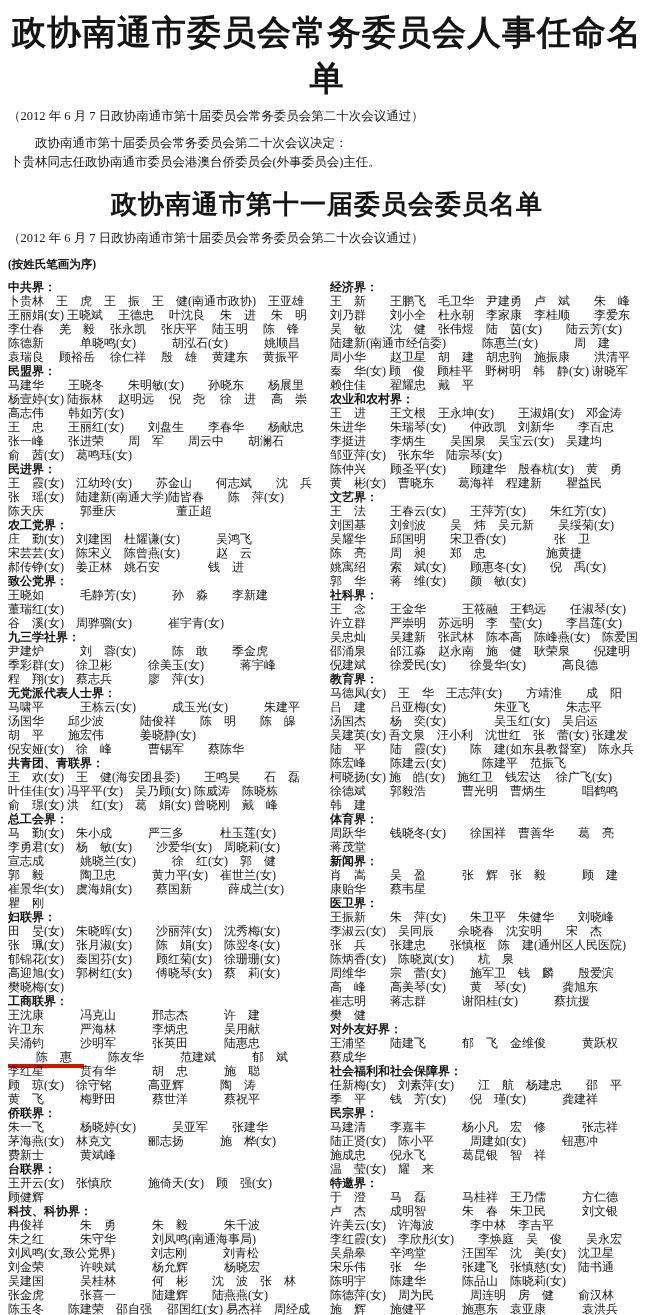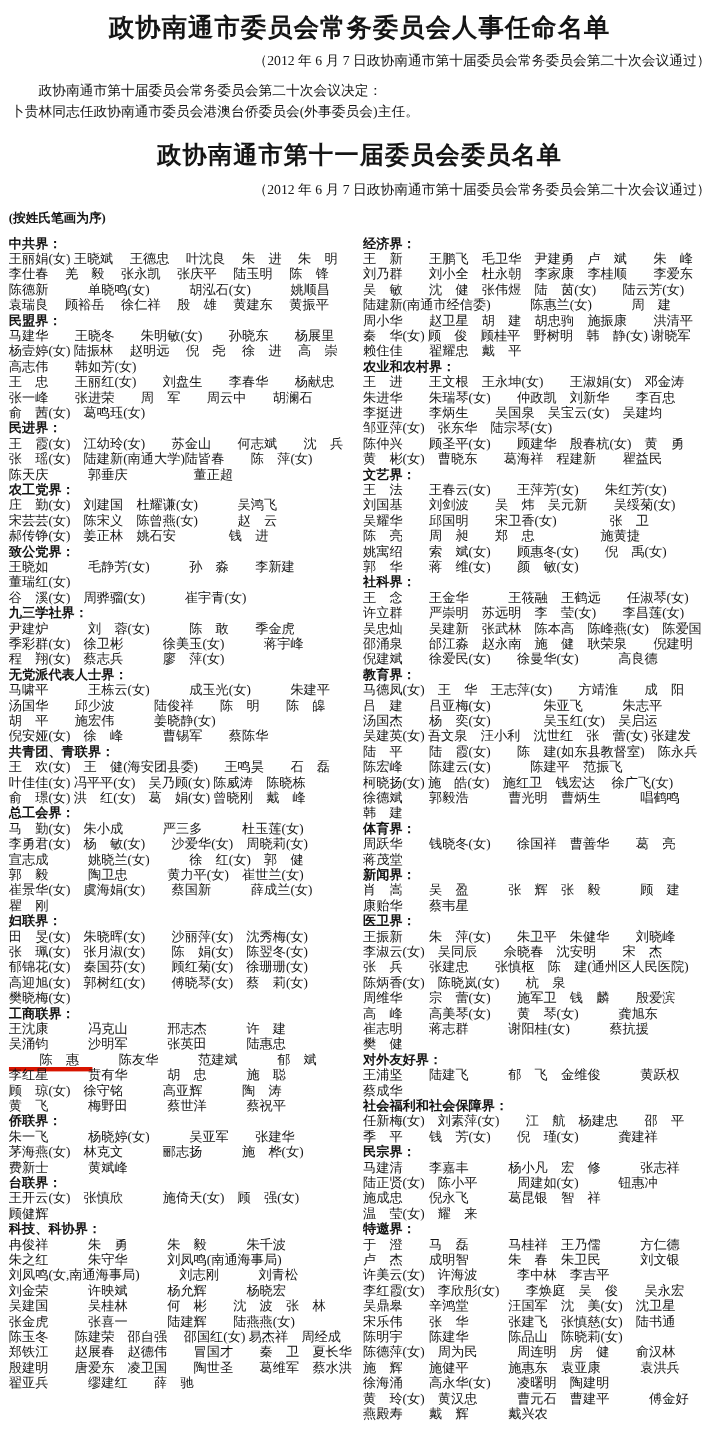--- a/index.html
+++ b/index.html
@@ -1,21 +1,21 @@
 <!DOCTYPE html>
 <html><head>
 <meta charset="utf-8">
 <style>
   html,body{margin:0;padding:0;background:#ffffff;}
   body{width:650px;height:1315px;overflow:hidden;color:#151515;
        font-family:"Liberation Serif","DejaVu Serif",serif;}
   .page{padding:6px 4px 0 8px;}
-  .main-title{font-size:23px;font-weight:bold;text-align:center;margin:4px 0 6px 0;letter-spacing:1px;}
-  .main-title.second{font-size:22px;margin:16px 0 8px 0;}
-  .subtitle{font-size:12.5px;text-align:right;margin:0 0 10px 0;}
+  .main-title{font-size:34px;font-weight:bold;text-align:center;margin:4px 0 6px 0;letter-spacing:1px;}
+  .main-title.second{font-size:26px;margin:16px 0 8px 0;}
+  .subtitle{font-size:12.5px;text-align:left;margin:0 0 10px 0;}
   .body-text{font-size:12.5px;margin:0 0 2px 2px;line-height:17px;}
   .body-text.indent{text-indent:2em;margin-top:8px;}
   .sort-note{font-size:11.5px;font-weight:bold;margin:2px 0 8px 0;}
   .columns{display:flex;align-items:flex-start;}
   .col{flex:0 0 322px;width:322px;overflow:hidden;}
   .sec-header{font-size:12px;line-height:14px;font-weight:bold;white-space:pre;}
   .name-line{font-size:12px;line-height:14px;white-space:pre;}
   .red-underline{display:inline-block;border-bottom:4px solid #d81400;margin-bottom:-4px;padding-right:12px;}
 </style>
 </head>
@@ -28,20 +28,21 @@
   <p class="body-text">卜贵林同志任政协南通市委员会港澳台侨委员会(外事委员会)主任。</p>
 
   <h1 class="main-title second">政协南通市第十一届委员会委员名单</h1>
   <p class="subtitle">（2012 年 6 月 7 日政协南通市第十届委员会常务委员会第二十次会议通过）</p>
   <p class="sort-note">(按姓氏笔画为序)</p>
 
   <div class="columns">
     <div class="col" id="col-left">
         <section>
           <div class="sec-header">中共界：</div>
+          <div class="name-line">卜贵林　王　虎　王　振　王　健(南通市政协)　王亚雄</div>
           <div class="name-line">王丽娟(女) 王晓斌　 王德忠　 叶沈良　 朱　进　 朱　明</div>
           <div class="name-line">李仕春　 羌　毅　 张永凯　 张庆平　 陆玉明　 陈　锋</div>
           <div class="name-line">陈德新　　　单晓鸣(女)　　　胡泓石(女)　　　姚顺昌</div>
           <div class="name-line">袁瑞良　 顾裕岳　 徐仁祥　 殷　雄　 黄建东　 黄振平</div>
         </section>
         <section>
           <div class="sec-header">民盟界：</div>
           <div class="name-line">马建华　　王晓冬　　朱明敏(女)　　孙晓东　　杨展里</div>
           <div class="name-line">杨壹婷(女) 陆振林　 赵明远　 倪　尧　 徐　进　 高　崇</div>
           <div class="name-line">高志伟　　韩如芳(女)</div>
@@ -101,20 +102,21 @@
           <div class="sec-header">妇联界：</div>
           <div class="name-line">田　旻(女)　朱晓晖(女)　　沙丽萍(女)　沈秀梅(女)</div>
           <div class="name-line">张　珮(女)　张月淑(女)　　陈　娟(女)　陈翌冬(女)</div>
           <div class="name-line">郁锦花(女)　秦国芬(女)　　顾红菊(女)　徐珊珊(女)</div>
           <div class="name-line">高迎旭(女)　郭树红(女)　　傅晓琴(女)　蔡　莉(女)</div>
           <div class="name-line">樊晓梅(女)</div>
         </section>
         <section>
           <div class="sec-header">工商联界：</div>
           <div class="name-line">王沈康　　　冯克山　　　邢志杰　　　许　建</div>
+          <div class="name-line">许卫东　　　严海林　　　李炳忠　　　吴用献</div>
           <div class="name-line">吴涌钧　　　沙明军　　　张英田　　　陆惠忠</div>
           <div class="name-line"><span class="red-underline" style="border-bottom-color: rgb(216, 20, 0); padding-left: 28px;">陈　惠</span>　　陈友华　　　范建斌　　　郁　斌</div>
           <div class="name-line">李红星　　　贲有华　　　胡　忠　　　施　聪</div>
           <div class="name-line">顾　琼(女)　徐守铭　　　高亚辉　　　陶　涛</div>
           <div class="name-line">黄　飞　　　梅野田　　　蔡世洋　　　蔡祝平</div>
         </section>
         <section>
           <div class="sec-header">侨联界：</div>
           <div class="name-line">朱一飞　　　杨晓婷(女)　　　吴亚军　　张建华</div>
           <div class="name-line">茅海燕(女)　林克文　　　郦志扬　　　施　桦(女)</div>
@@ -122,21 +124,21 @@
         </section>
         <section>
           <div class="sec-header">台联界：</div>
           <div class="name-line">王开云(女)　张慎欣　　　施倚天(女)　顾　强(女)</div>
           <div class="name-line">顾健辉</div>
         </section>
         <section>
           <div class="sec-header">科技、科协界：</div>
           <div class="name-line">冉俊祥　　　朱　勇　　　朱　毅　　　朱千波</div>
           <div class="name-line">朱之红　　　朱守华　　　刘凤鸣(南通海事局)</div>
-          <div class="name-line">刘凤鸣(女,南通海事局)　　　刘志刚　　　刘青松</div>
+          <div class="name-line">刘凤鸣(女,致公党界)　　　刘志刚　　　刘青松</div>
           <div class="name-line">刘金荣　　　许映斌　　　杨允辉　　　杨晓宏</div>
           <div class="name-line">吴建国　　　吴桂林　　　何　彬　　沈　波　张　林</div>
           <div class="name-line">张金虎　　　张喜一　　　陆建辉　　陆燕燕(女)</div>
           <div class="name-line">陈玉冬　　陈建荣　邵自强　 邵国红(女) 易杰祥　周经成</div>
           <div class="name-line">郑铁江　　赵展春　赵德伟　　冒国才　　秦　卫　夏长华</div>
           <div class="name-line">殷建明　　唐爱东　凌卫国　　陶世圣　　葛维军　蔡水洪</div>
           <div class="name-line">翟亚兵　　　缪建红　　薛　驰</div>
         </section>
       </div>
     <div class="col" id="col-right">

